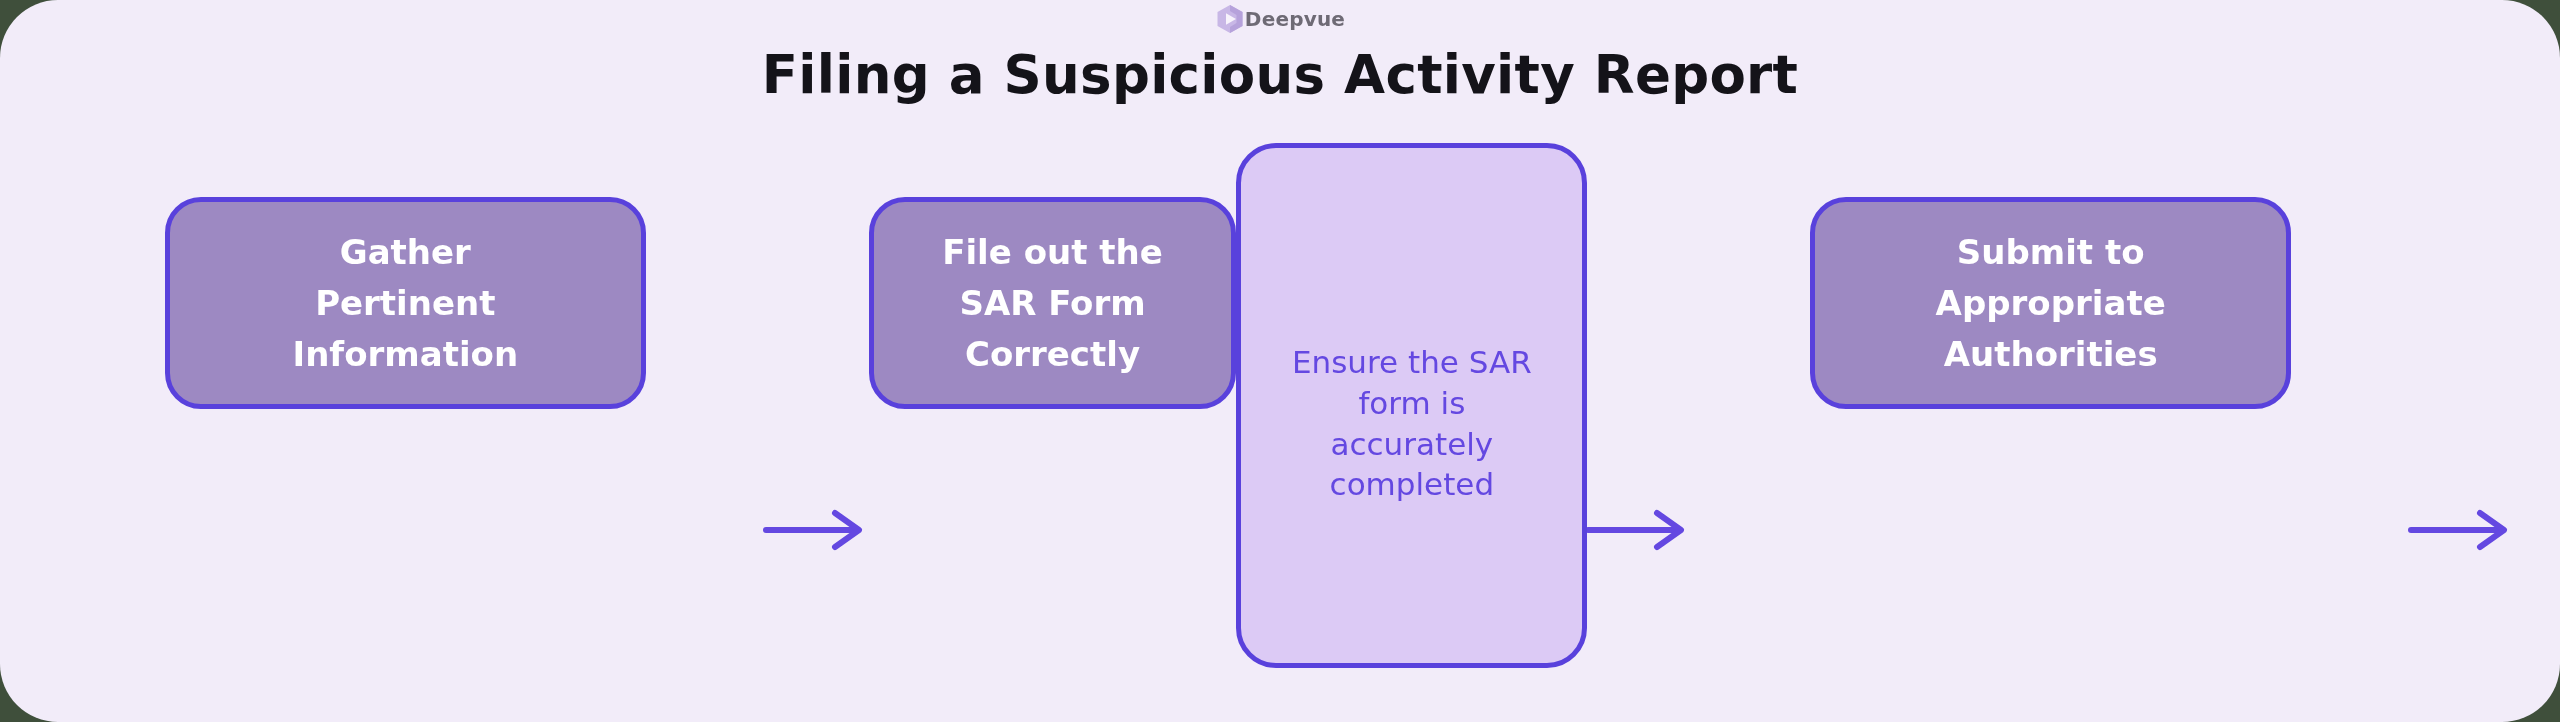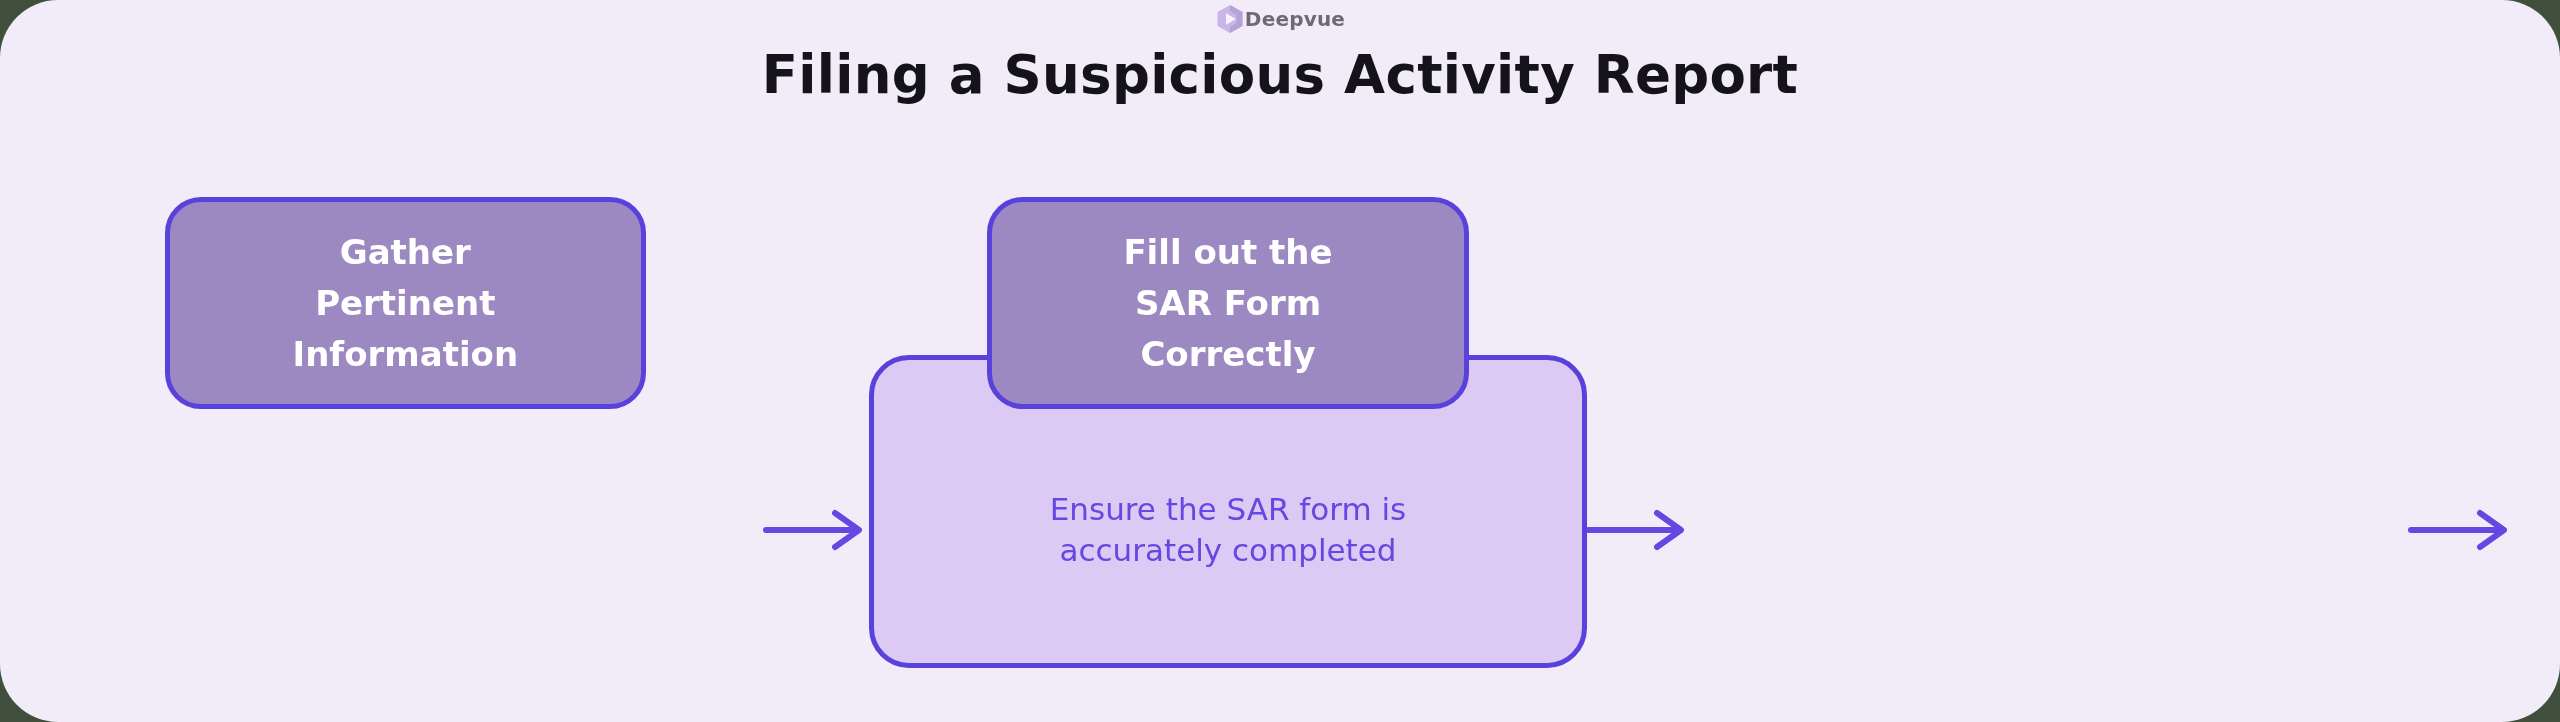--- a/index.html
+++ b/index.html
@@ -53,21 +53,21 @@
     top: 197px;
     left: 46px;
     right: 46px;
     height: 471px;
     display: flex;
     align-items: stretch;
   }
   .step {
     flex: 1 1 0;
     display: flex;
-    flex-direction: column;
+    flex-direction: row;
     min-width: 0;
   }
   .step-header {
     position: relative;
     z-index: 2;
     width: 67%;
     margin: 0 auto;
     height: 212px;
     background: #9d89c2;
     border: 5px solid #5941dc;
@@ -146,38 +146,43 @@
 
       <div class="arrow">
         <svg width="108" height="44" viewBox="0 0 108 44">
           <line x1="3" y1="22" x2="92" y2="22" stroke="#6448e1" stroke-width="6" stroke-linecap="round"></line>
           <polyline points="72,5 96,22 72,39" fill="none" stroke="#6448e1" stroke-width="6" stroke-linecap="round" stroke-linejoin="round"></polyline>
         </svg>
       </div>
 
       <div class="step">
         <div class="step-header">
-          <span class="step-title">Fill out the
+          <span class="step-title">File out the
 SAR Form
 Correctly</span>
         </div>
         <div class="step-body">
           <span class="step-desc">Ensure the SAR form is
 accurately completed</span>
         </div>
       </div>
 
       <div class="arrow">
         <svg width="108" height="44" viewBox="0 0 108 44">
           <line x1="3" y1="22" x2="92" y2="22" stroke="#6448e1" stroke-width="6" stroke-linecap="round"></line>
           <polyline points="72,5 96,22 72,39" fill="none" stroke="#6448e1" stroke-width="6" stroke-linecap="round" stroke-linejoin="round"></polyline>
         </svg>
       </div>
 
       <div class="step">
+        <div class="step-header">
+          <span class="step-title">Submit to
+Appropriate
+Authorities</span>
+        </div>
       </div>
 
       <div class="arrow">
         <svg width="108" height="44" viewBox="0 0 108 44">
           <line x1="3" y1="22" x2="92" y2="22" stroke="#6448e1" stroke-width="6" stroke-linecap="round"></line>
           <polyline points="72,5 96,22 72,39" fill="none" stroke="#6448e1" stroke-width="6" stroke-linecap="round" stroke-linejoin="round"></polyline>
         </svg>
       </div>
 
 

